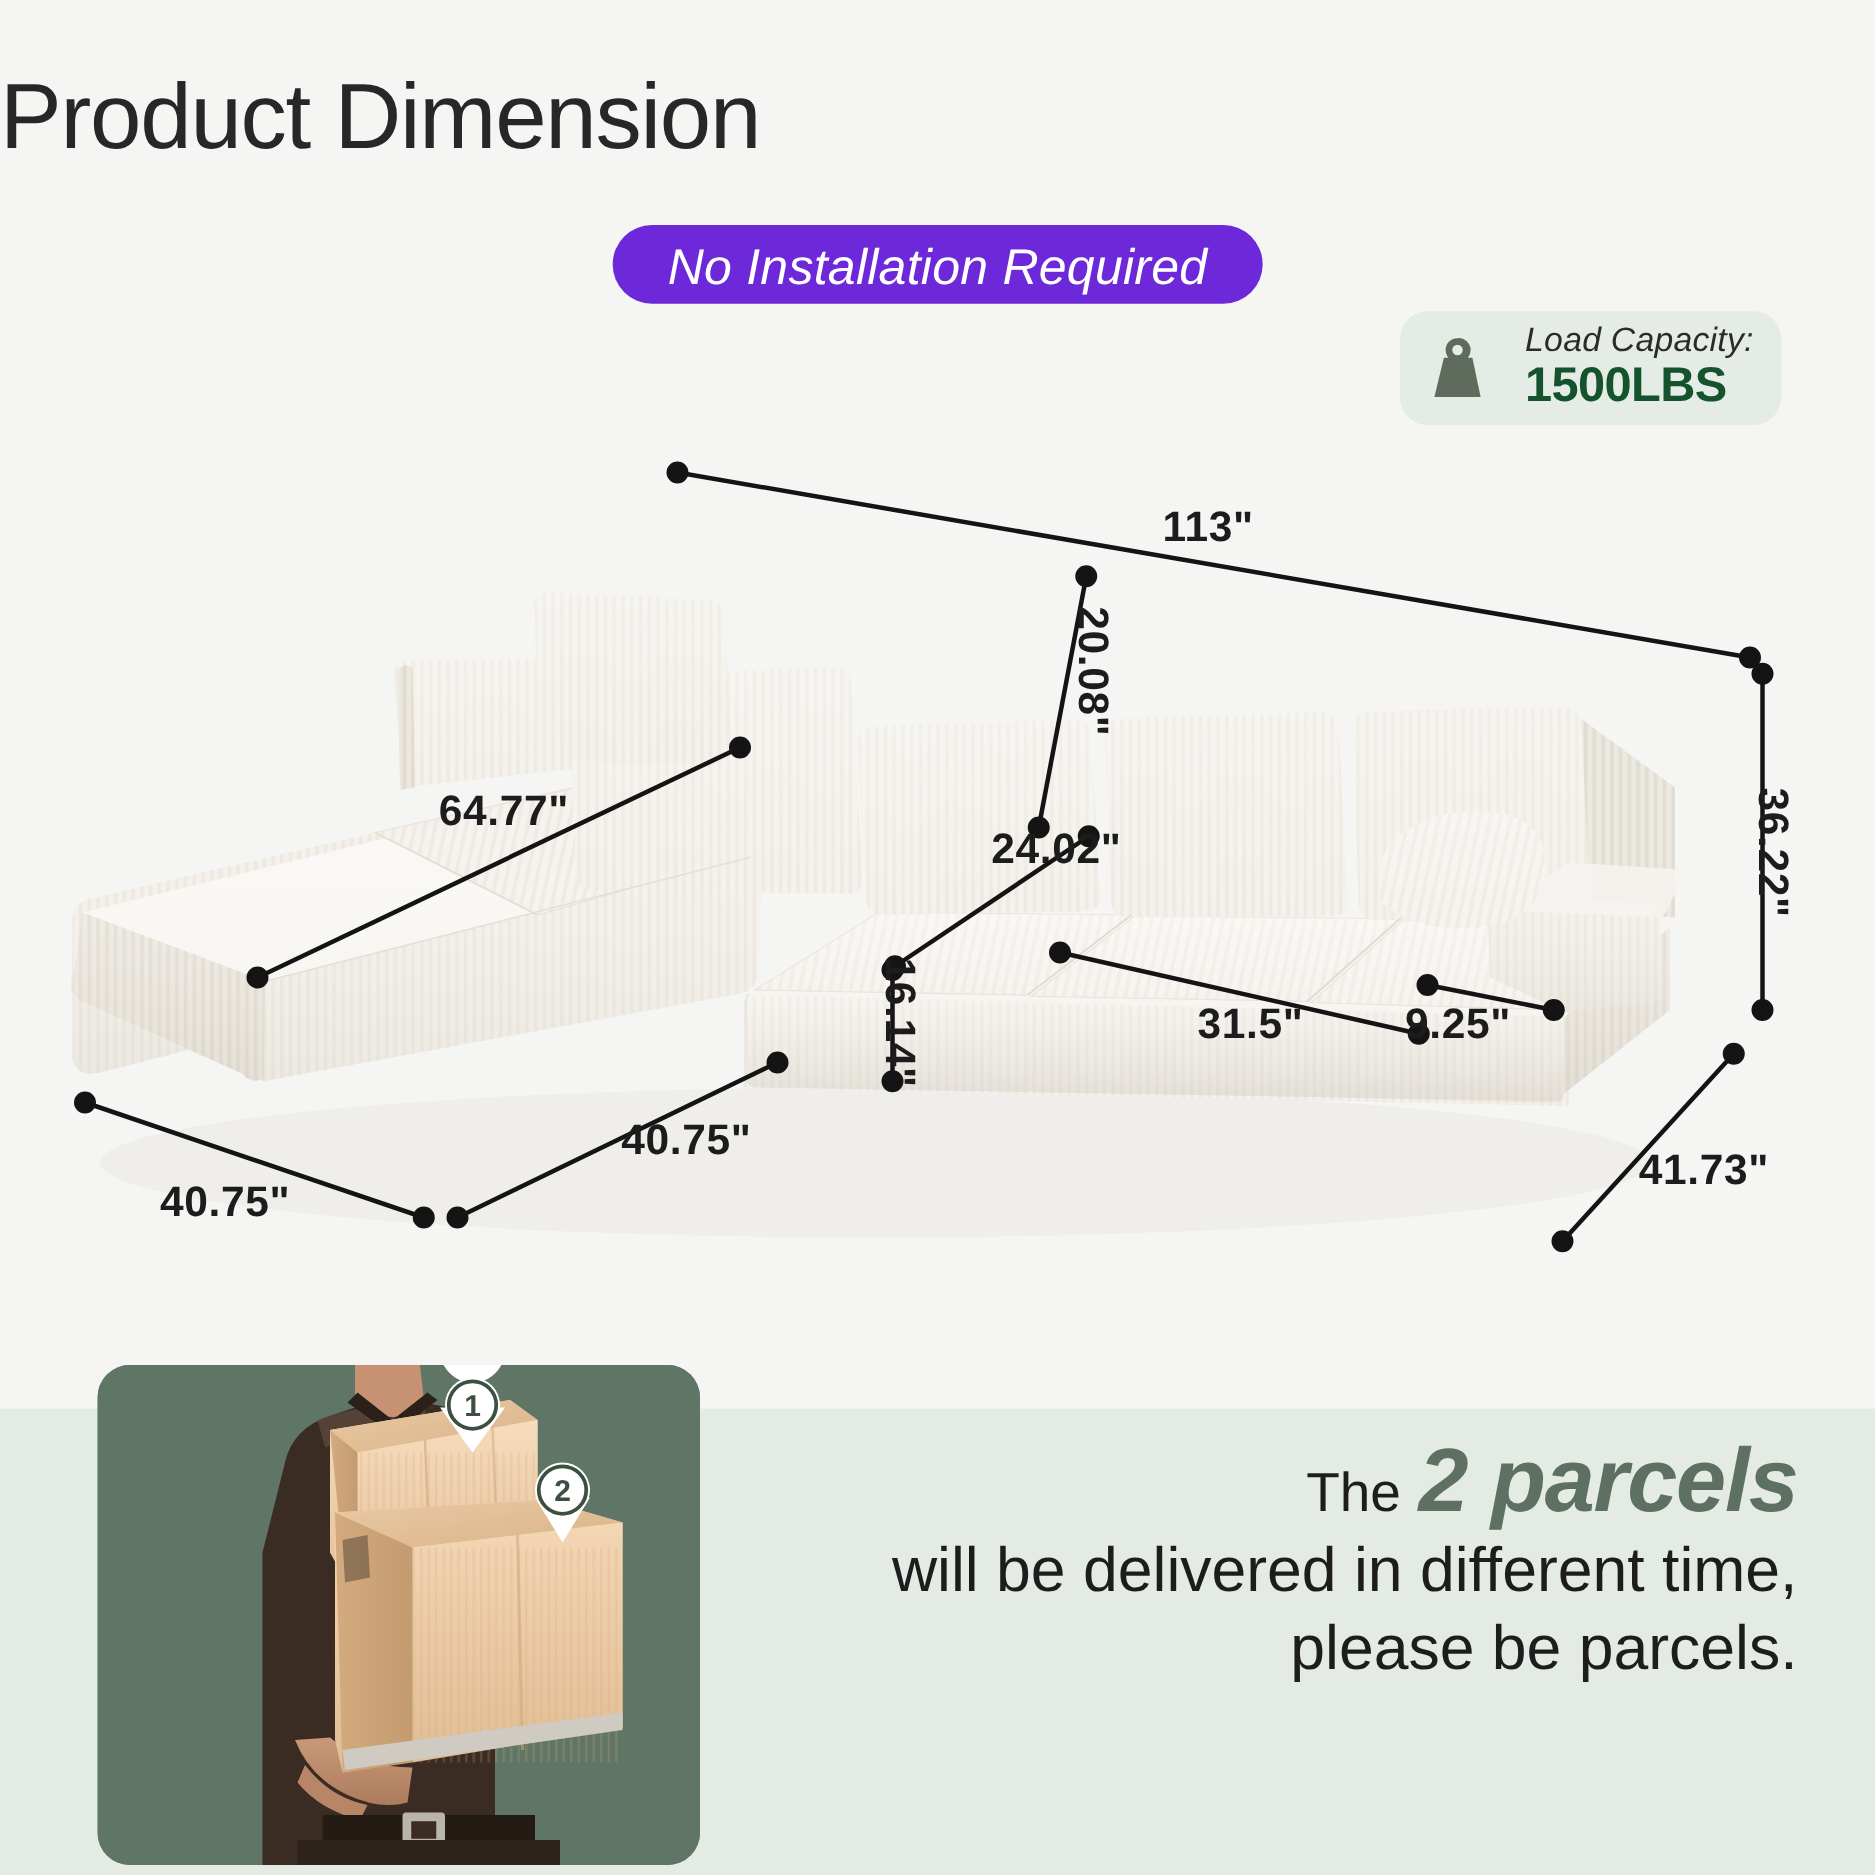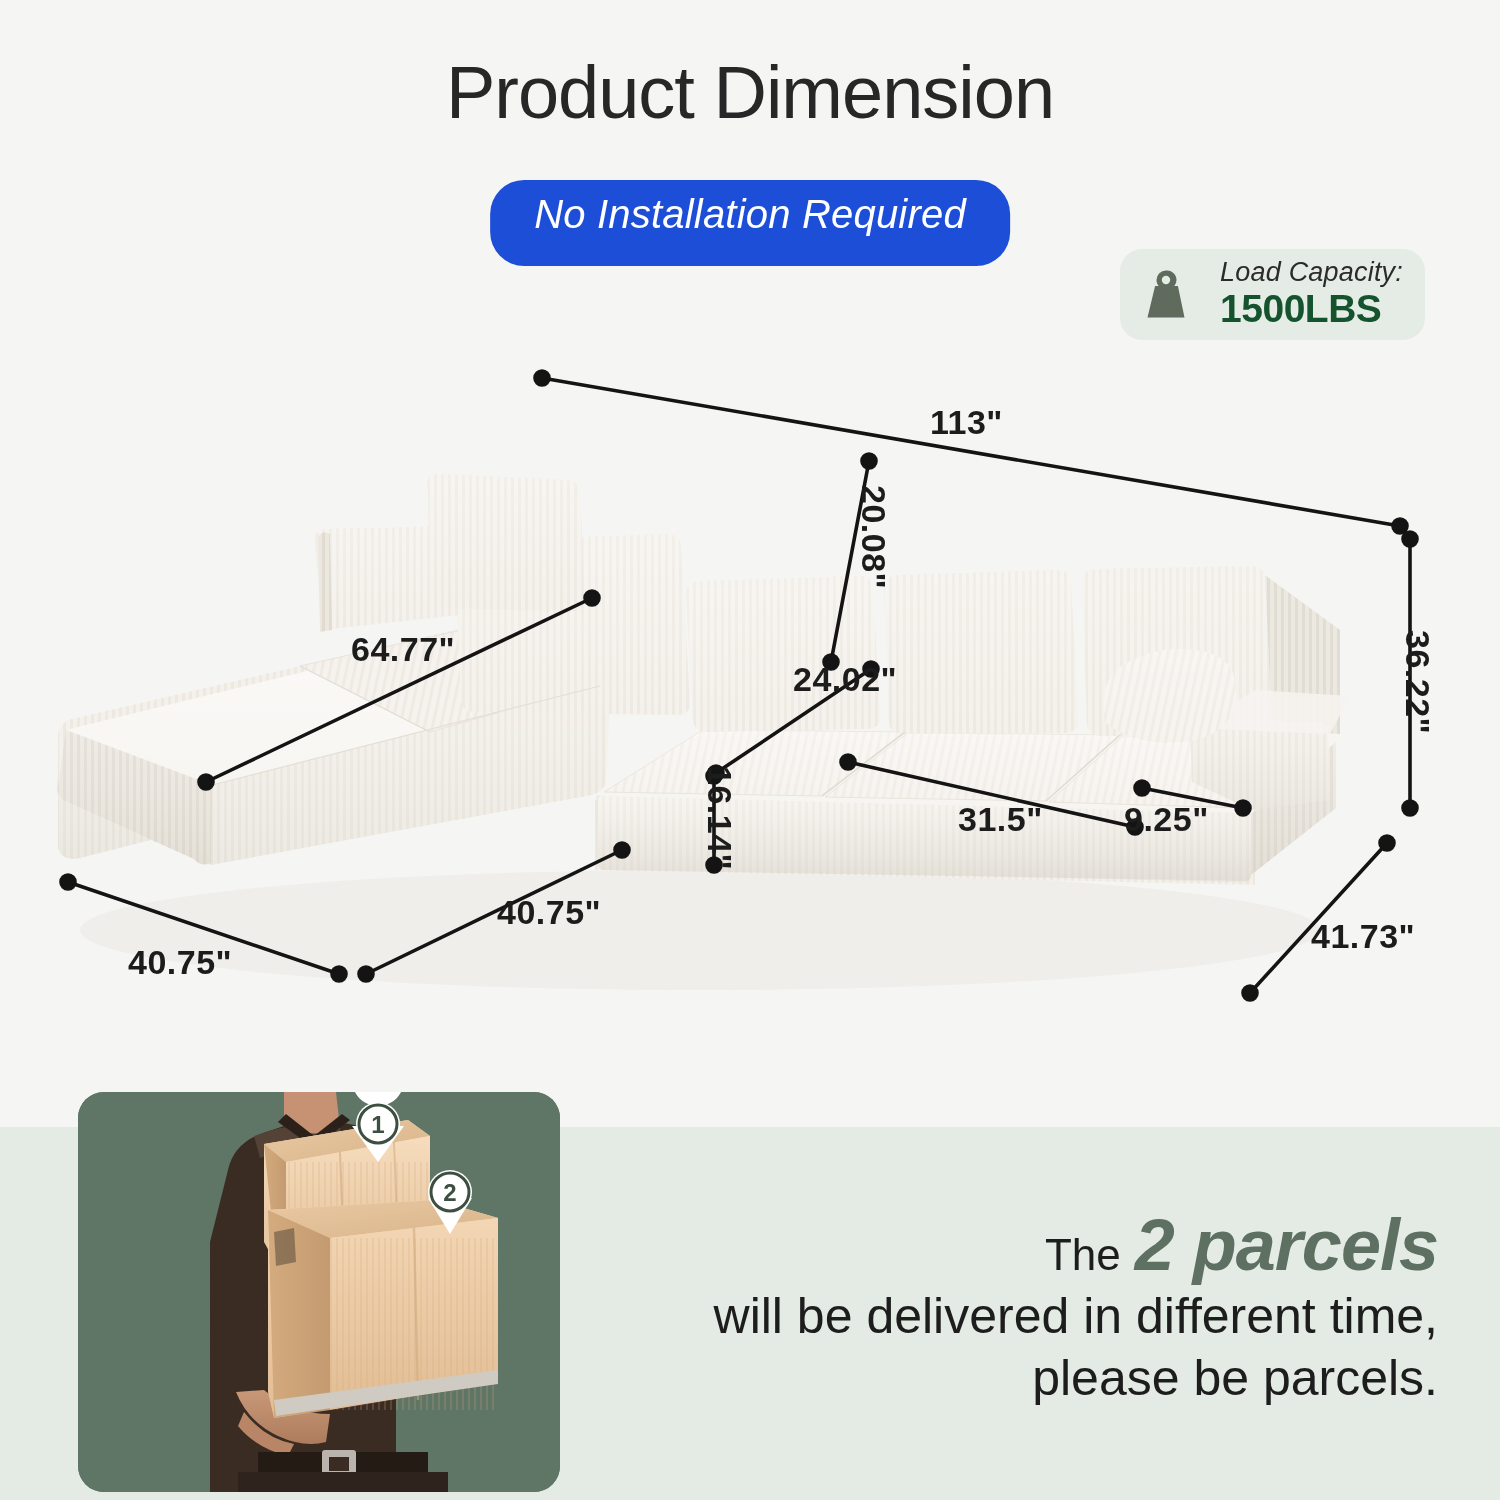--- a/index.html
+++ b/index.html
@@ -8,32 +8,32 @@
     font-family:"Liberation Sans", sans-serif;
     background:#f5f5f4;
     position:relative;
     overflow:hidden;
   }
   #root { position:absolute; inset:0; }
 
   
   .page-title{
     position:absolute; left:0; right:0; top:52px;
-    text-align:center;
+    text-align:left;
     font-size:74px; line-height:82px;
     font-weight:400;
     letter-spacing:-1px;
     color:#272727;
   }
   .pill-badge{
     position:absolute; left:50%; transform:translateX(-50%);
     top:180px;
-    background:#1d4ed8;
+    background:#6d28d9;
     border-radius:34px;
-    padding:11px 44px 29px;
+    padding:11px 44px 6px;
     color:#ffffff;
     font-size:40px;
     line-height:46px;
     font-style:italic;
     font-weight:400;
     letter-spacing:0.2px;
     white-space:nowrap;
   }
 
   
@@ -81,21 +81,21 @@
   .photo-card{
     position:absolute;
     left:78px; top:1092px;
     width:482px; height:400px;
     border-radius:26px;
     background:#5f7566;
     overflow:hidden;
   }
   .parcel-text{
     position:absolute;
-    right:62px; top:1215px;
+    right:62px; top:1155px;
     width:830px;
     text-align:right;
     color:#1d1d1d;
   }
   .pt-line1{
     font-size:50px; line-height:60px; white-space:nowrap;
   }
   .pt-the{ font-size:44px; }
   .pt-strong{
     font-size:72px; font-weight:700; font-style:italic;

